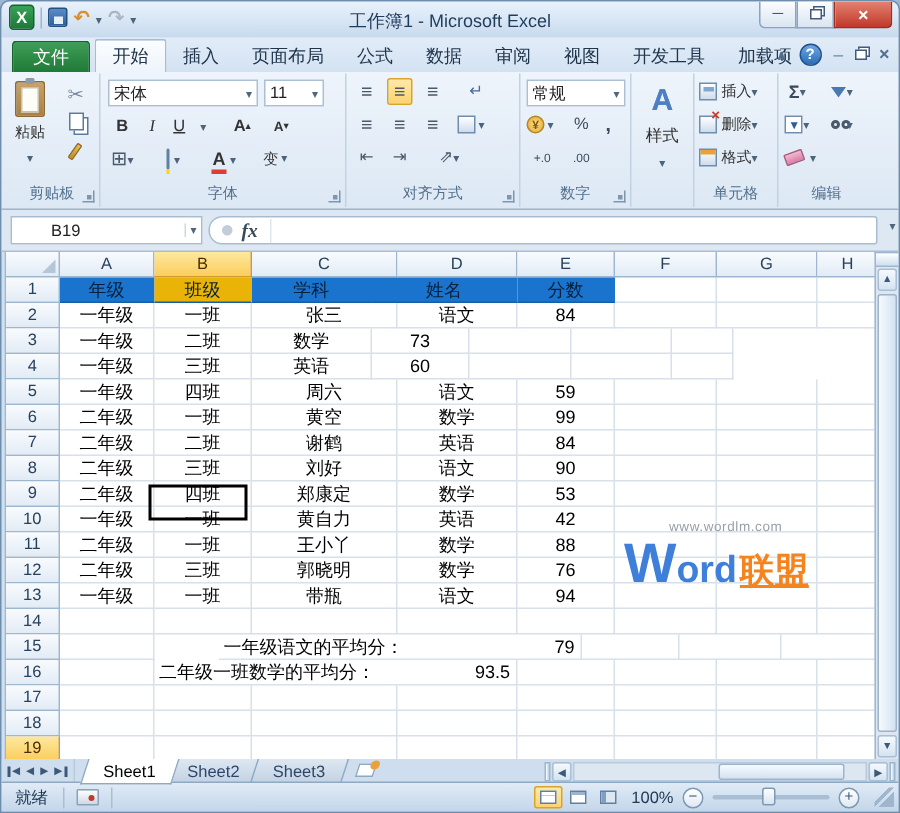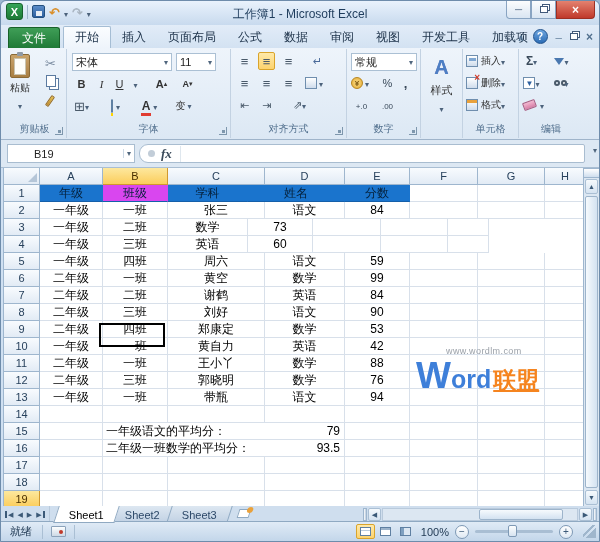--- a/index.html
+++ b/index.html
@@ -396,21 +396,21 @@
         <div class="hcell" style="width: 97px;">C</div>
         <div class="hcell" style="width: 80px;">D</div>
         <div class="hcell" style="width: 65px;">E</div>
         <div class="hcell" style="width: 68px;">F</div>
         <div class="hcell" style="width: 67px;">G</div>
         <div class="hcell" style="width: 41px;">H</div>
       </div>
       <div class="rrow">
         <div class="hcell" style="width: 36px;">1</div>
         <div class="c blue" style="width: 63px; background: rgb(26, 116, 205);">年级</div>
-        <div class="c blue" style="width: 65px; background: #d946ef;">班级</div>
+        <div class="c blue" style="width: 65px; background: #eab308;">班级</div>
         <div class="c blue" style="width: 80px; background: rgb(26, 116, 205);">学科</div>
         <div class="c blue" style="width: 97px; background: rgb(26, 116, 205);">姓名</div>
         <div class="c blue" style="width: 65px; background: rgb(26, 116, 205);">分数</div>
         <div class="c" style="width: 68px;"></div>
         <div class="c" style="width: 67px;"></div>
         <div class="c" style="width: 41px;"></div>
       </div>
       <div class="rrow">
         <div class="hcell" style="width: 36px;">2</div>
         <div class="c" style="width: 63px;">一年级</div>
@@ -548,21 +548,21 @@
         <div class="c" style="width: 97px;"></div>
         <div class="c" style="width: 80px;"></div>
         <div class="c" style="width: 65px;"></div>
         <div class="c" style="width: 68px;"></div>
         <div class="c" style="width: 67px;"></div>
         <div class="c" style="width: 41px;"></div>
       </div>
       <div class="rrow">
         <div class="hcell" style="width: 36px;">15</div>
         <div class="c" style="width: 63px;"></div>
-        <div class="c lab" style="width: 162px;">一年级语文的平均分：</div>
+        <div class="c lab" style="width: 162px; margin-left: 43px;">一年级语文的平均分：</div>
         <div class="c num" style="width: 80px;">79</div>
         <div class="c" style="width: 65px;"></div>
         <div class="c" style="width: 68px;"></div>
         <div class="c" style="width: 67px;"></div>
         <div class="c" style="width: 41px;"></div>
       </div>
       <div class="rrow">
         <div class="hcell" style="width: 36px;">16</div>
         <div class="c" style="width: 63px;"></div>
         <div class="c lab" style="width: 162px;">二年级一班数学的平均分：</div>

